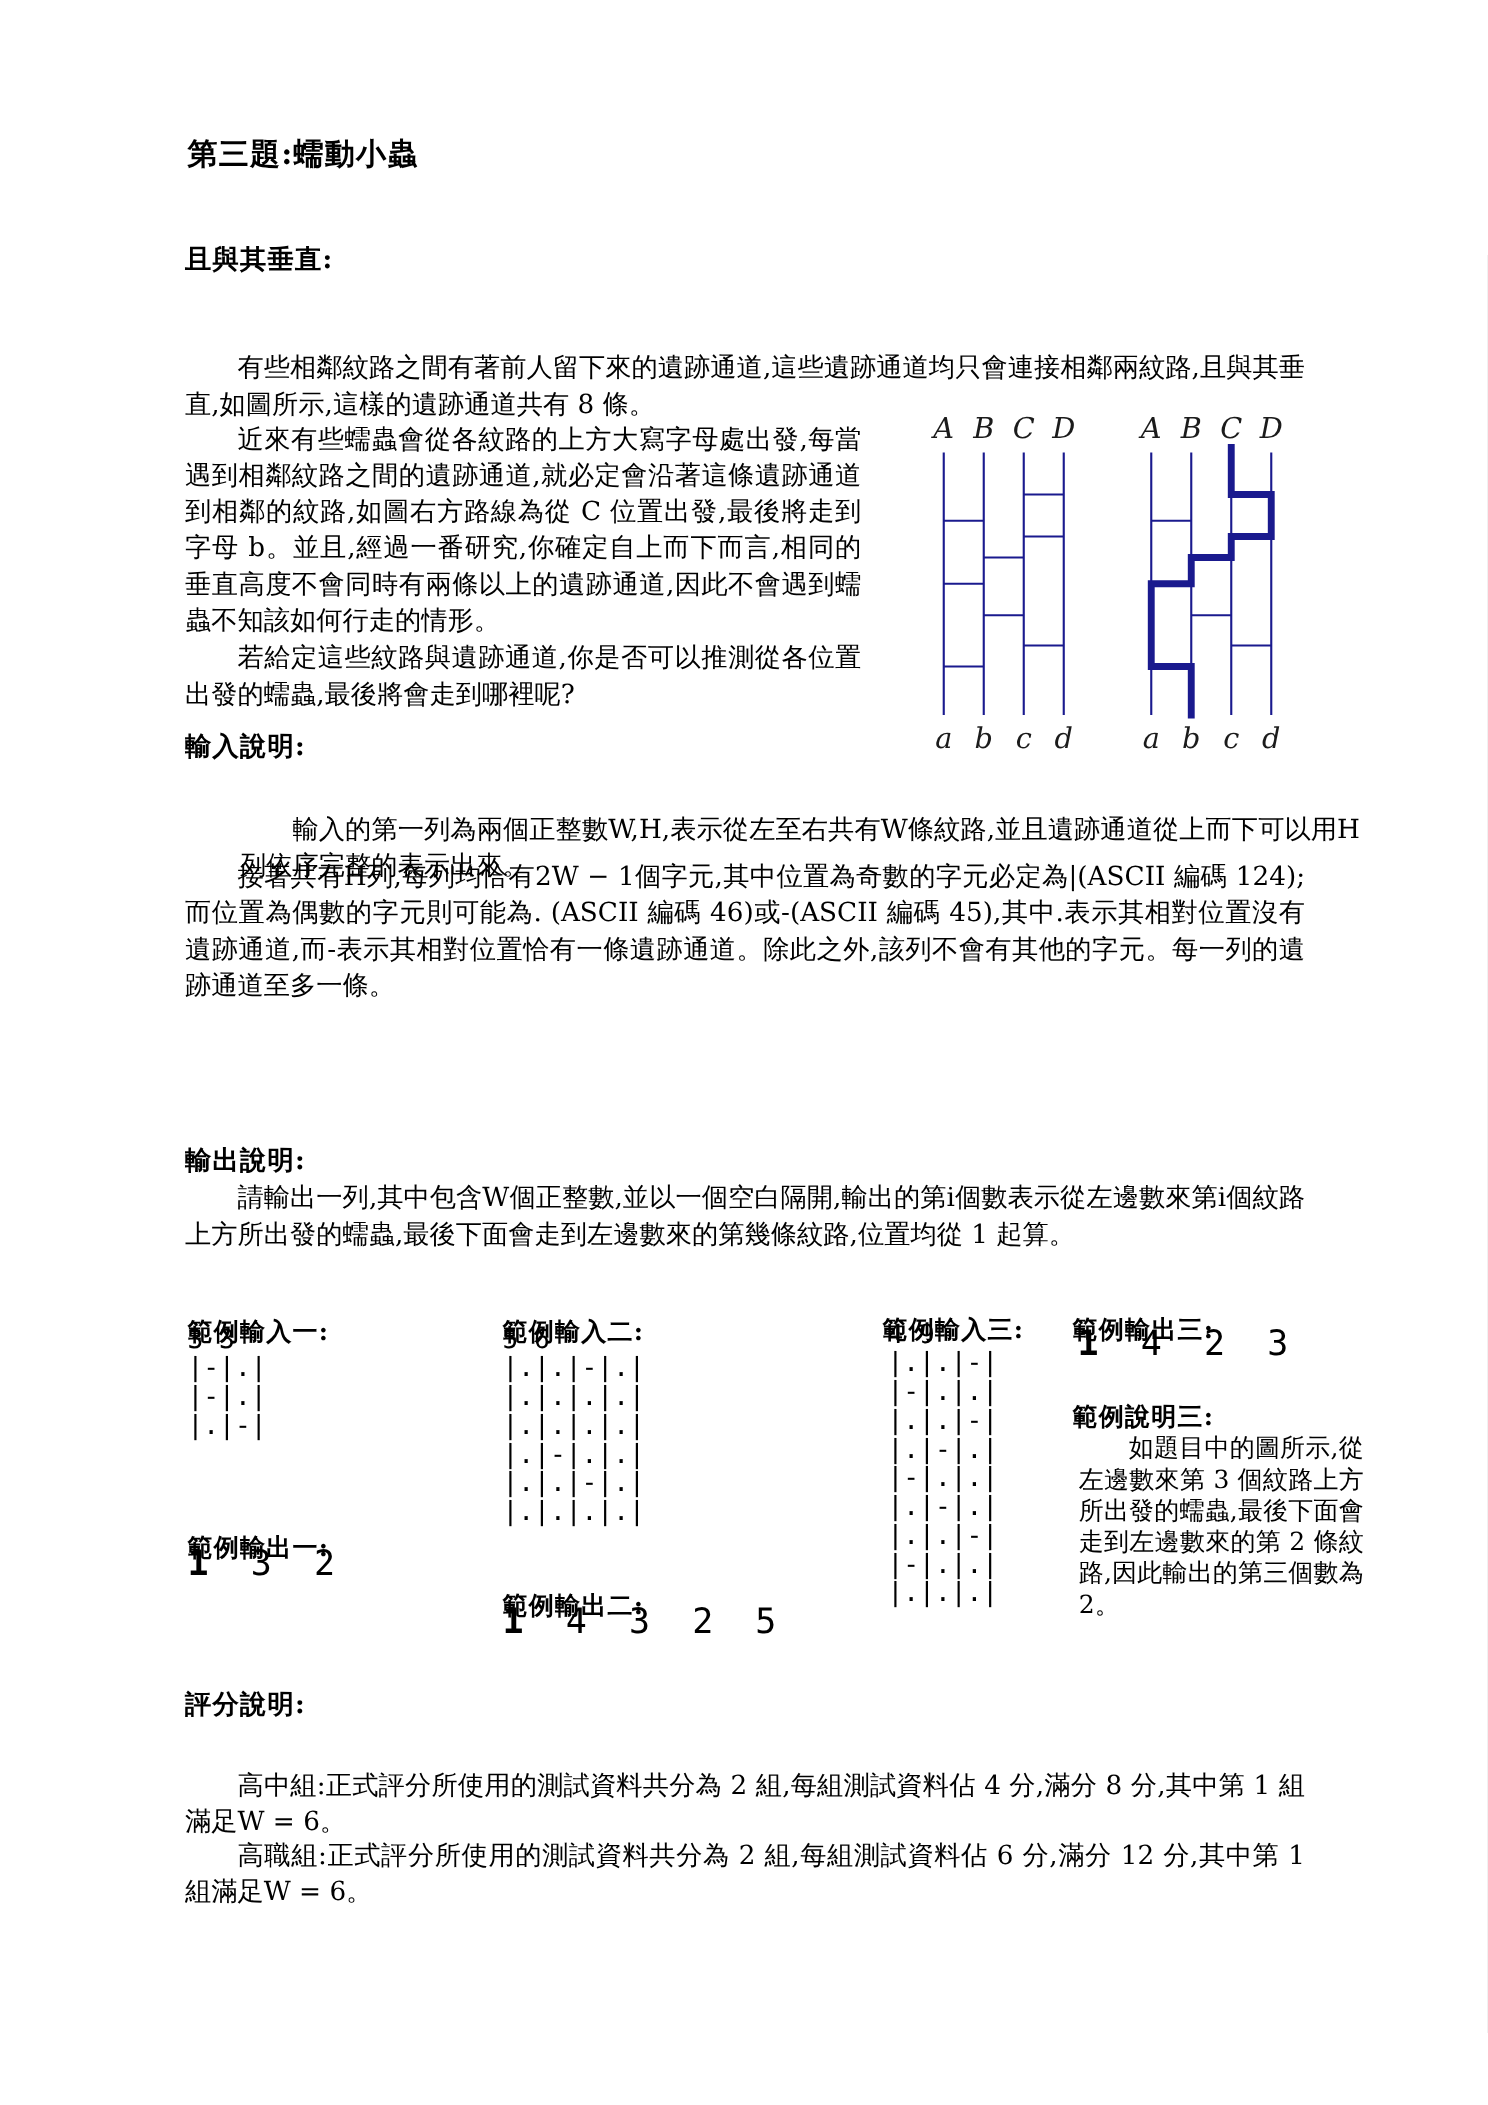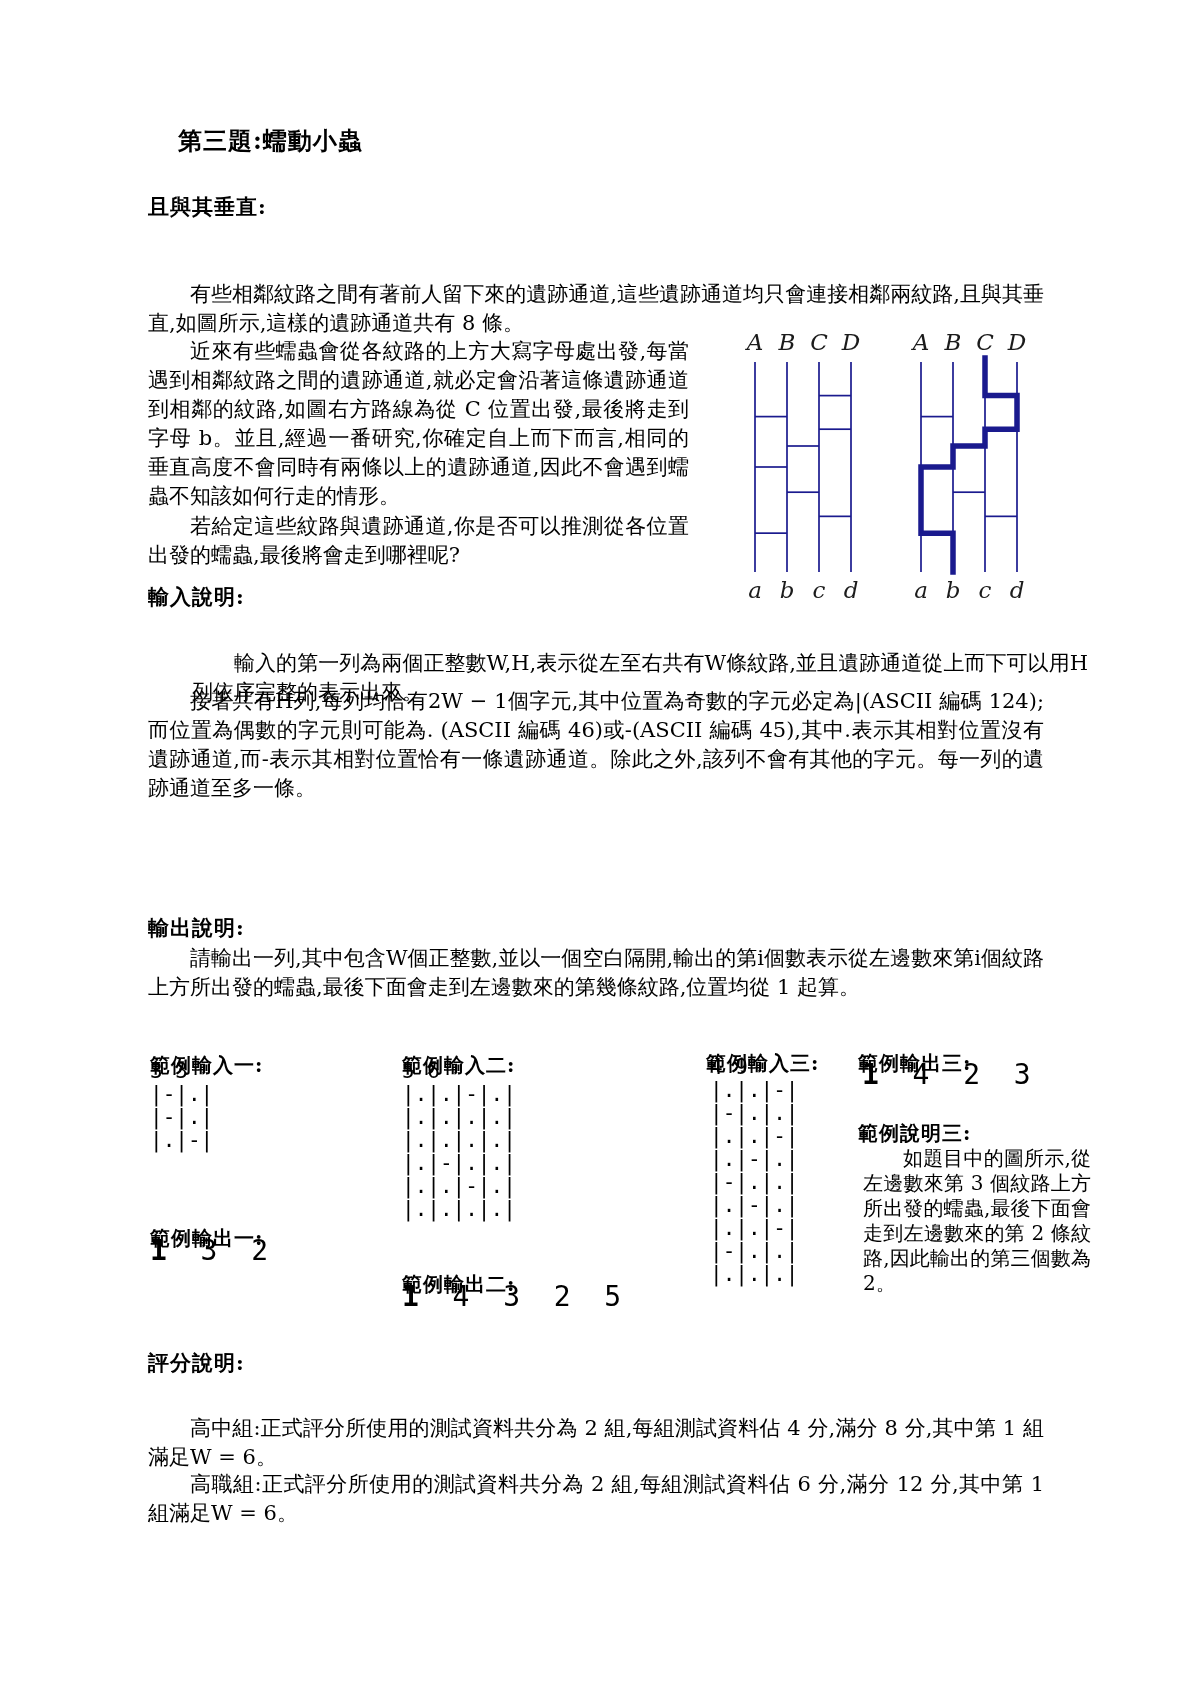--- a/index.html
+++ b/index.html
@@ -49,21 +49,21 @@
   .fig-label{
     font-family:"DejaVu Serif", serif;
     font-style:italic;font-size:23px;fill:#1b1b1b;
   }
 </style>
 </head>
 <body>
 
 <div class="page">
 
-  <h1 class="abs title" style="left:150px;top:109px;margin-left:28px;">第三題:蠕動小蟲</h1>
+  <h1 class="abs title" style="left:150px;top:91px;">第三題:蠕動小蟲</h1>
 
   <h2 class="abs heading" style="left:148px;top:176px;">且與其垂直:</h2>
   <p class="abs para" style="left:148px;top:259px;">有些相鄰紋路之間有著前人留下來的遺跡通道,這些遺跡通道均只會連接相鄰兩紋路,且與其垂直,如圖所示,這樣的遺跡通道共有 8 條。</p>
   <p class="abs para narrow" style="left:148px;top:316px;">近來有些蠕蟲會從各紋路的上方大寫字母處出發,每當遇到相鄰紋路之間的遺跡通道,就必定會沿著這條遺跡通道到相鄰的紋路,如圖右方路線為從 C 位置出發,最後將走到字母 b。並且,經過一番研究,你確定自上而下而言,相同的垂直高度不會同時有兩條以上的遺跡通道,因此不會遇到蠕蟲不知該如何行走的情形。</p>
   <p class="abs para narrow" style="left:148px;top:491px;">若給定這些紋路與遺跡通道,你是否可以推測從各位置出發的蠕蟲,最後將會走到哪裡呢?</p>
 
   <div class="abs figure" style="left:695px;top:326px;">
     <svg id="ladder-left" style="left:46px;" width="124" height="280">
         <text x="14" y="24" text-anchor="middle" class="fig-label">A</text>
         <text x="46" y="24" text-anchor="middle" class="fig-label">B</text>

